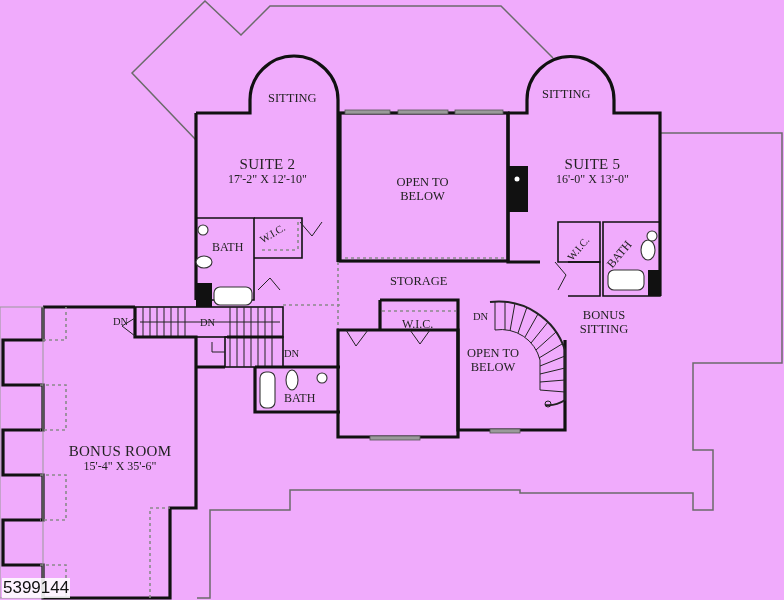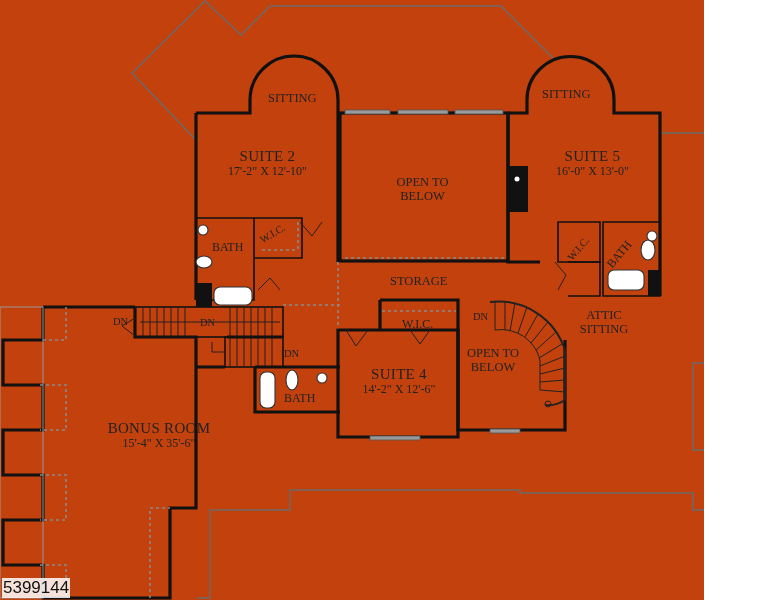--- a/index.html
+++ b/index.html
@@ -1,28 +1,28 @@
 <!DOCTYPE html>
 <html><head>
 <meta charset="utf-8">
 <style>
   html, body { margin: 0; padding: 0; background: #ffffff; }
-  #plan-root { position: relative; width: 704px; height: 600px; overflow: hidden; background: #c2410c; }
+  #plan-root { position: relative; width: 784px; height: 600px; overflow: hidden; background: #f0abfc; }
   svg { position: absolute; left: 0; top: 0; }
   .roof { fill: none; stroke: #6b6b6b; stroke-width: 1.5; }
   .wall { fill: none; stroke: #111111; stroke-width: 3.2; stroke-linejoin: miter; }
   .wall-thin { fill: none; stroke: #111111; stroke-width: 1.6; }
   .dash { fill: none; stroke: #8a8a8a; stroke-width: 1.6; stroke-dasharray: 3 3; }
   .win { fill: #9a9a9a; stroke: #555; stroke-width: 0.8; }
   .fill-black { fill: #111111; }
   .stair { fill: none; stroke: #222; stroke-width: 1; }
   .fixture { fill: #fff; stroke: #333; stroke-width: 1.1; }
   .door { fill: none; stroke: #222; stroke-width: 1; }
   .lbl { position: absolute; font-family: "Liberation Serif", "DejaVu Serif", serif; color: #222; text-align: center; white-space: nowrap; line-height: 1.1; }
-  .room-name { font-size: 15px; font-weight: 400; letter-spacing: 0.3px; }
+  .room-name { font-size: 15px; font-weight: 400; letter-spacing: 0.3px; margin-top: 8px; }
   .room-dim { font-size: 12px; }
   .small { font-size: 12.5px; }
   .tiny { font-size: 10.5px; }
   .mls { position: absolute; left: 2px; top: 578px; font-family: "Liberation Sans", "DejaVu Sans", sans-serif; font-size: 17px; color: #111; background: rgba(255,255,255,0.85); padding: 0 1px; line-height: 20px; text-align: center; }
 </style>
 </head>
 <body>
 
 <div id="plan-root">
 <svg width="784" height="600" viewBox="0 0 784 600">
@@ -141,41 +141,37 @@
 <div class="lbl small" style="left:542px;top:88px;">SITTING</div>
 
 <div class="lbl" style="left:205px;top:148px;width:125px;">
   <div class="room-name">SUITE 2</div>
   <div class="room-dim">17'-2" X 12'-10"</div>
 </div>
 <div class="lbl" style="left:530px;top:148px;width:125px;">
   <div class="room-name">SUITE 5</div>
   <div class="room-dim">16'-0" X 13'-0"</div>
 </div>
-<div class="lbl" style="left:340px;top:366px;width:118px;">
-  <div class="room-name">SUITE 4</div>
-  <div class="room-dim">14'-2" X 12'-6"</div>
-</div>
-<div class="lbl" style="left:45px;top:420px;width:150px;padding-left:39px;">
+<div class="lbl" style="left:45px;top:435px;width:150px;">
   <div class="room-name">BONUS ROOM</div>
   <div class="room-dim">15'-4" X 35'-6"</div>
 </div>
 
 <div class="lbl small" style="left:385px;top:176px;width:75px;">
   <div>OPEN TO</div>
   <div>BELOW</div>
 </div>
 <div class="lbl small" style="left:458px;top:347px;width:70px;">
   <div>OPEN TO</div>
   <div>BELOW</div>
 </div>
 
 <div class="lbl small" style="left:390px;top:275px;">STORAGE</div>
 <div class="lbl small" style="left:568px;top:309px;width:72px;">
-  <div>ATTIC</div>
+  <div>BONUS</div>
   <div>SITTING</div>
 </div>
 
 <div class="lbl tiny" style="left:212px;top:241px;font-size:12px;">BATH</div>
 <div class="lbl tiny" style="left:604px;top:248px;transform:rotate(-50deg);font-size:12px;">BATH</div>
 <div class="lbl tiny" style="left:284px;top:392px;font-size:12px;">BATH</div>
 
 <div class="lbl tiny" style="left:259px;top:228px;transform:rotate(-30deg);">W.I.C.</div>
 <div class="lbl tiny" style="left:565px;top:243px;transform:rotate(-50deg);">W.I.C.</div>
 <div class="lbl tiny" style="left:402px;top:318px;font-size:12px;">W.I.C.</div>

